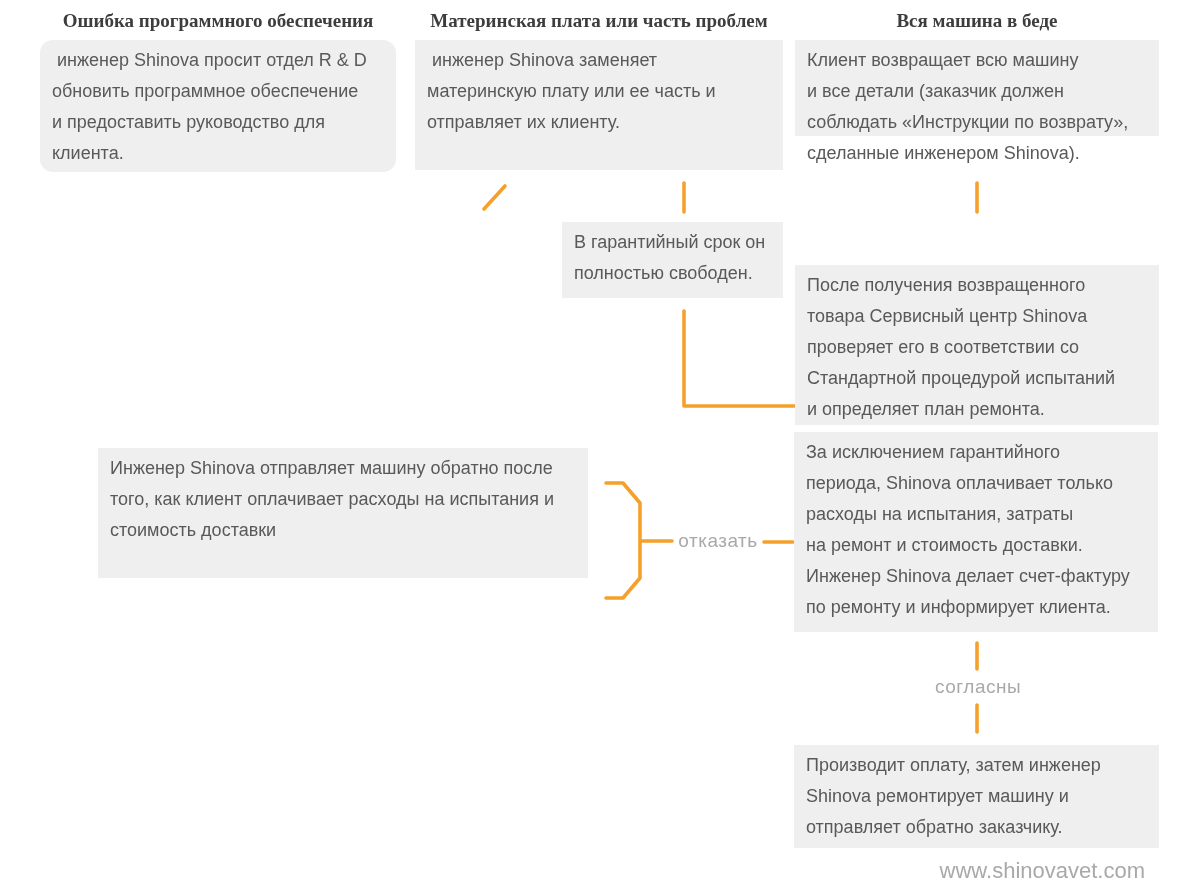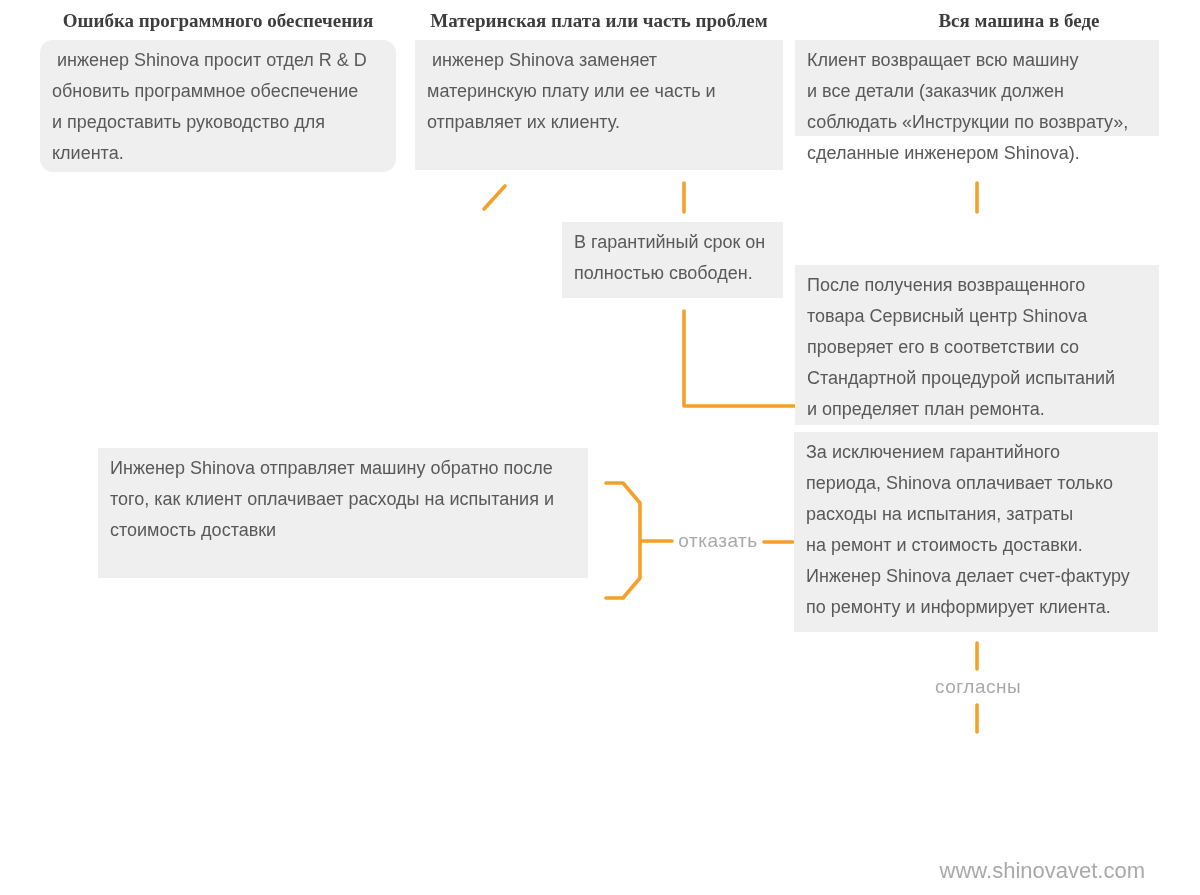--- a/index.html
+++ b/index.html
@@ -87,21 +87,21 @@
     <polyline points="684,311 684,406 953,406 953,391"></polyline>
     <line x1="1003" y1="389" x2="1003" y2="421"></line>
     <path d="M606 483 L623 483 L640 503 L640 578 L623 598 L606 598 M640 541 L672 541"></path>
     <line x1="764" y1="542" x2="793" y2="542"></line>
     <line x1="977" y1="643" x2="977" y2="669"></line>
     <line x1="977" y1="705" x2="977" y2="732"></line>
   </svg>
 
   <div class="col-header" style="left:40px; width:356px;">Ошибка программного обеспечения</div>
   <div class="col-header" style="left:415px; width:368px;">Материнская плата или часть проблем</div>
-  <div class="col-header" style="left:837px; width:364px;text-align:center;">Вся машина в беде</div>
+  <div class="col-header" style="left:795px; width:364px;text-align:center;">Вся машина в беде</div>
 
   <div class="box" style="left:40px; top:40px; width:356px; height:132px;border-radius:13px;"> инженер Shinova просит отдел R &amp; D
 обновить программное обеспечение
 и предоставить руководство для
 клиента.</div>
 
   <div class="box" style="left:415px; top:40px; width:368px; height:130px;"> инженер Shinova заменяет
 материнскую плату или ее часть и
 отправляет их клиенту.</div>
 
@@ -125,20 +125,23 @@
 стоимость доставки</div>
 
 
   <div class="box" style="left:794px; top:432px; width:364px; height:200px;">За исключением гарантийного
 периода, Shinova оплачивает только
 расходы на испытания, затраты
 на ремонт и стоимость доставки.
 Инженер Shinova делает счет-фактуру
 по ремонту и информирует клиента.</div>
 
+  <div class="box" style="left:794px; top:745px; width:365px; height:103px;">Производит оплату, затем инженер
+Shinova ремонтирует машину и
+отправляет обратно заказчику.</div>
 
   <div class="flow-label" style="left:672px; top:530px; width:92px;text-align:center;">отказать</div>
 
   <div class="flow-label" style="left:935px; top:676px; width:86px;">согласны</div>
 
   <div class="footer-url">www.shinovavet.com</div>
 
 </div>
 
 </body></html>

